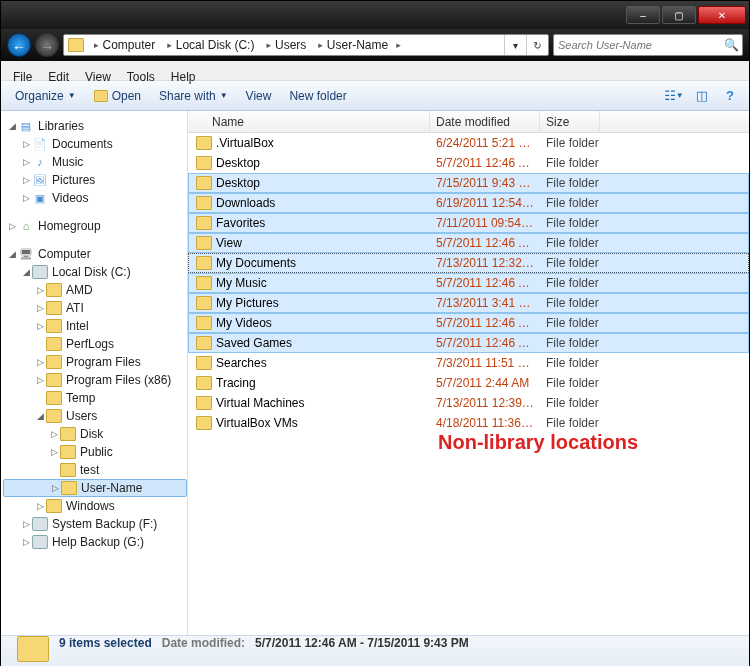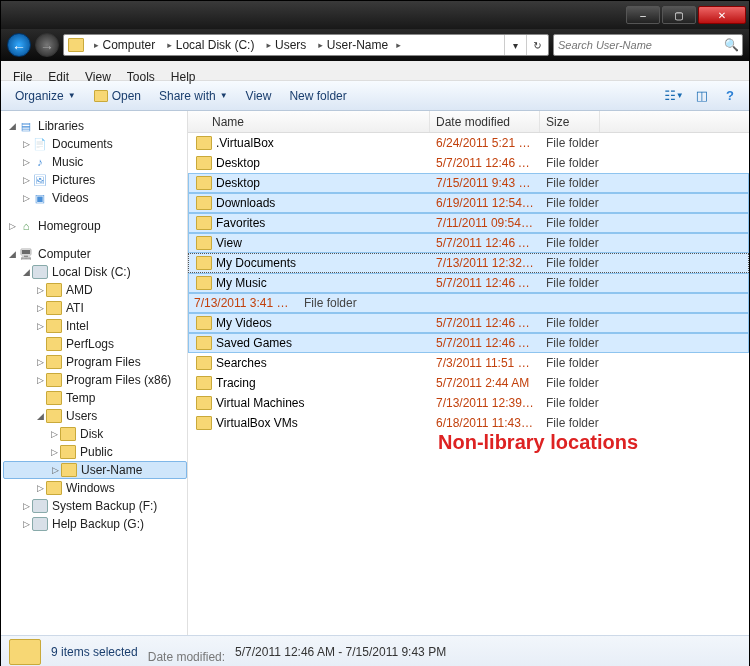--- a/index.html
+++ b/index.html
@@ -58,24 +58,24 @@
   .row .cell.date { width:110px; color:#c2410c;}
   .row .cell.type { width:100px; color:#444;}
   .row .cell.size { width:60px; color:#444;}
   .row .ficon { width:16px; height:14px; background:#f7d774; border:1px solid #c9a93a; border-radius:1px; flex-shrink:0;}
   .row.sel { background:#d6ebff; }
   .row.sel .cell.name, .row.sel .cell.date, .row.sel .cell.type, .row.sel .cell.size { background:#d6ebff; }
   .row.sel { outline:1px solid #8ec4ef; outline-offset:-1px;}
   .row.focus { outline:1px dotted #555; outline-offset:-1px;}
   .annotation { position:absolute; left:250px; top:320px; color:#d22; font-weight:bold; font-size:20px; font-family:Verdana,sans-serif;}
   
-  .statusbar { height:32px; background:linear-gradient(#f2f6fb,#e7eef7); border-top:1px solid #cdd9e8; display:flex; align-items:center; padding:0 8px; gap:10px;}
+  .statusbar { height:32px; background:linear-gradient(#f2f6fb,#e7eef7); border-top:1px solid #cdd9e8; display:flex; padding:0 16px; gap:10px;font-weight:bold;}
   .statusbar .thumb {width:32px; height:26px; background:#f7d774; border:1px solid #c9a93a; border-radius:2px;}
   .statusbar .s1 { color:#1a3e6e;}
-  .statusbar .s2 { color:#777;margin-top:10px;}
+  .statusbar .s2 { color:#777;}
   .statusbar .s3 { color:#333;}
 </style>
 </head>
 <body>
 
 <div class="window">
 
   <div class="titlebar">
     <div class="winbtn">–</div>
     <div class="winbtn">▢</div>
@@ -232,20 +232,25 @@
       <div class="tree-item" style="padding-left:46px">
           <span class="tw">▷</span>
           <span class="ico folder"></span>
           <span>Disk</span>
         </div>
       <div class="tree-item" style="padding-left:46px">
           <span class="tw">▷</span>
           <span class="ico folder"></span>
           <span>Public</span>
         </div>
+      <div class="tree-item" style="padding-left:46px">
+          <span class="tw"></span>
+          <span class="ico folder"></span>
+          <span>test</span>
+        </div>
       <div class="tree-item sel" style="padding-left:46px">
           <span class="tw">▷</span>
           <span class="ico folder"></span>
           <span>User-Name</span>
         </div>
       <div class="tree-item" style="padding-left:32px">
           <span class="tw">▷</span>
           <span class="ico folder"></span>
           <span>Windows</span>
         </div>
@@ -334,20 +339,24 @@
           <div class="row sel">
             <div class="cell name">
               <span class="ficon"></span>
               <span>My Music</span>
             </div>
             <div class="cell date">5/7/2011 12:46 AM</div>
             <div class="cell type">File folder</div>
             <div class="cell size"></div>
           </div>
           <div class="row sel">
+            <div class="cell name">
+              <span class="ficon"></span>
+              <span>My Pictures</span>
+            </div>
             <div class="cell date">7/13/2011 3:41 PM</div>
             <div class="cell type">File folder</div>
             <div class="cell size"></div>
           </div>
           <div class="row sel">
             <div class="cell name">
               <span class="ficon"></span>
               <span>My Videos</span>
             </div>
             <div class="cell date">5/7/2011 12:46 AM</div>
@@ -388,21 +397,21 @@
             </div>
             <div class="cell date">7/13/2011 12:39 AM</div>
             <div class="cell type">File folder</div>
             <div class="cell size"></div>
           </div>
           <div class="row">
             <div class="cell name">
               <span class="ficon"></span>
               <span>VirtualBox VMs</span>
             </div>
-            <div class="cell date">6/18/2011 11:43 AM</div>
+            <div class="cell date">4/18/2011 11:36 AM</div>
             <div class="cell type">File folder</div>
             <div class="cell size"></div>
           </div>
         </div>
       <div class="annotation">Non-library locations</div>
     </div>
   </div>
 
   <div class="statusbar">
     <div class="thumb"></div>

